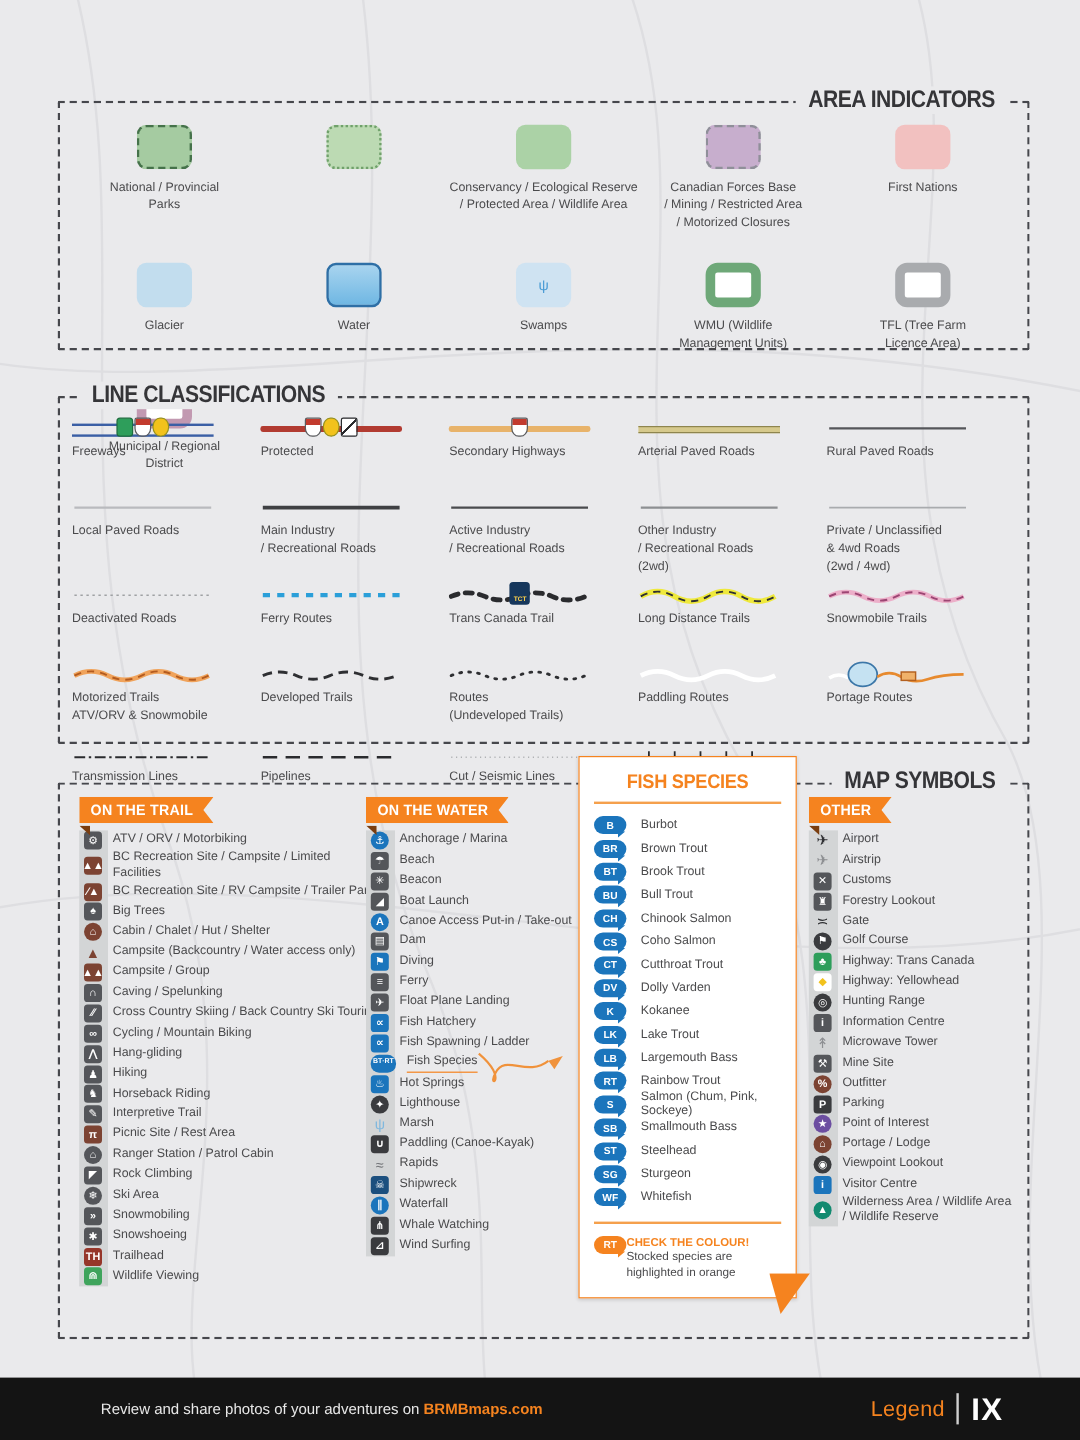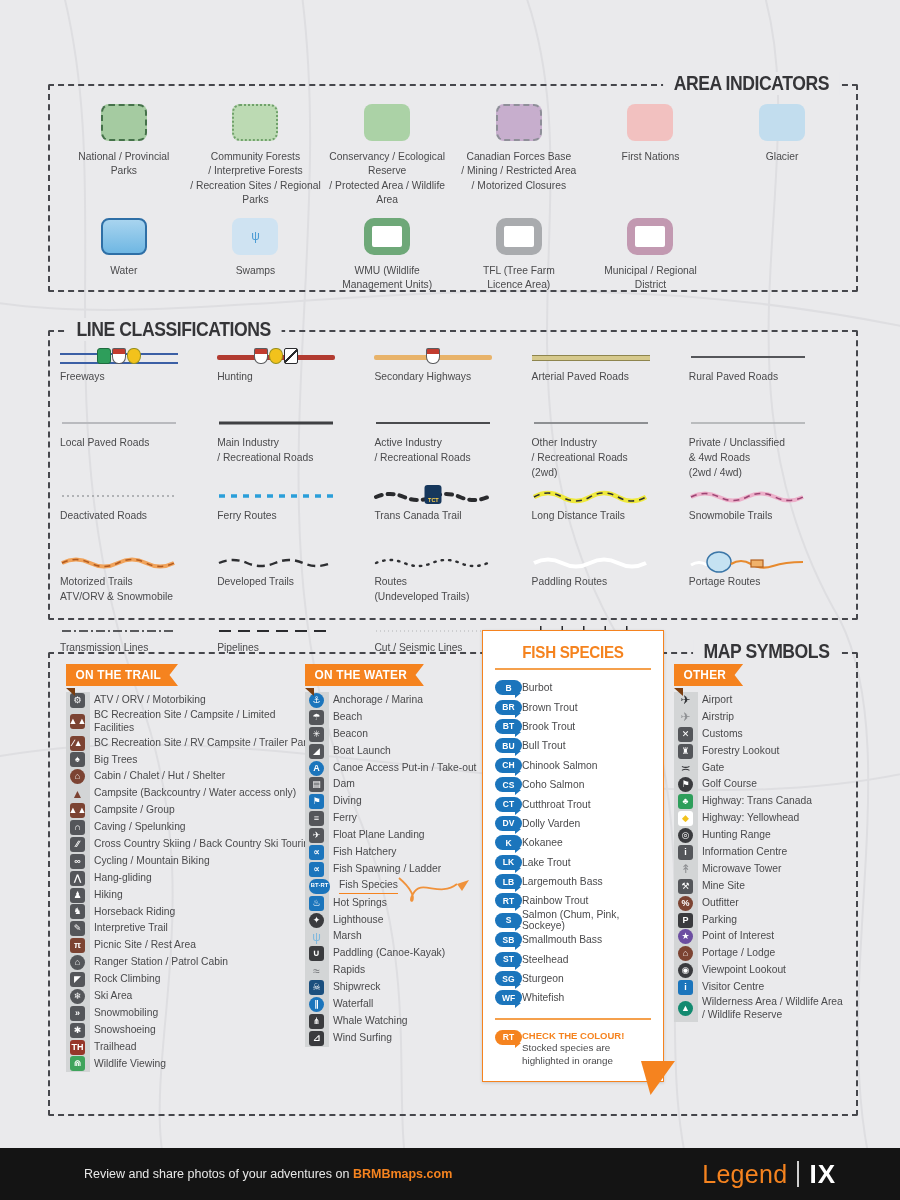--- a/index.html
+++ b/index.html
@@ -11,21 +11,21 @@
   
   .box{position:absolute;border:2px dashed #46474C;border-radius:2px;}
   .box-title{position:absolute;top:-14px;margin:0;background:#EAEAEC;padding:0 12px;
     font-size:20px;font-weight:800;color:#353538;letter-spacing:-.5px;white-space:nowrap;
     transform:scaleX(.88);}
   .t-right{right:16px;transform-origin:right center;}
   .t-left{left:16px;transform-origin:left center;}
 
   
   #area{left:48px;top:84px;width:806px;height:204px;}
-  .area-grid{display:grid;grid-template-columns:repeat(6,1fr);padding:18px 8px 4px;row-gap:10px;}
+  .area-grid{display:grid;grid-template-columns:repeat(5,1fr);padding:18px 8px 4px;row-gap:26px;}
   .area-cell{display:flex;flex-direction:column;align-items:center;}
   .area-label{margin-top:9px;font-size:10.3px;line-height:1.4;text-align:center;white-space:pre-line;color:#4A4A4C;}
   .sw{width:46px;height:37px;border-radius:8px;box-sizing:border-box;display:flex;align-items:center;justify-content:center;}
   .sw-parks{background:#A5CBA1;border:2px dashed #45724A;}
   .sw-community{background:#BCDAB3;border:2px dotted #70A16B;}
   .sw-conservancy{background:#ABD2A6;}
   .sw-forces{background:#C7AECD;border:2px dashed #8F8F99;}
   .sw-city{background:#EDD6DA;}
   .sw-fn{background:#F2C1C0;}
   .sw-glacier{background:#C2DDEE;}
@@ -79,37 +79,37 @@
   #fish-card{position:absolute;left:432px;top:-24px;width:182px;background:#FFFFFF;
     border:1.5px solid #F5831F;box-shadow:0 1px 3px rgba(0,0,0,.15);padding:10px 12px 14px;box-sizing:border-box;z-index:3;}
   .fish-title{margin:2px 0 6px;text-align:center;color:#F5831F;font-size:16.5px;font-weight:800;letter-spacing:-.3px;transform:scaleX(.92);}
   .fish-rule{height:2px;background:#F5A04C;margin:0 0 8px;}
   .fish-list{list-style:none;margin:0;padding:0;}
   .fish-row{display:flex;align-items:center;height:19.4px;}
   .fs-badge{position:relative;flex:0 0 27px;width:27px;height:15px;background:#1B75BC;border-radius:8px;
     color:#fff;font-size:8.5px;font-weight:bold;display:flex;align-items:center;justify-content:center;}
   .fs-badge::after{content:"";position:absolute;right:1px;bottom:-3px;border-style:solid;
     border-width:5px 6px 0 0;border-color:#1B75BC transparent transparent transparent;}
-  .fs-name{font-size:10.3px;color:#4A4A4C;}
+  .fs-name{margin-left:12px;font-size:10.3px;color:#4A4A4C;}
   .fish-note{margin-top:10px;border-top:2px solid #F5A04C;padding-top:10px;display:flex;align-items:flex-start;}
   .fs-orange{background:#F5831F;}
   .fs-orange::after{border-color:#F5831F transparent transparent transparent;}
   .note-title{color:#F5831F;font-weight:bold;font-size:9.5px;}
   .note-text{font-size:9.8px;line-height:1.35;white-space:pre-line;color:#4A4A4C;}
   .card-fold{position:absolute;right:-12px;bottom:-14px;width:34px;height:34px;background:#F5831F;
     clip-path:polygon(0 0,100% 0,28% 100%);}
   .fish-arrow{position:absolute;left:345px;top:210px;z-index:4;}
 
   
   #footer{position:absolute;left:0;bottom:0;width:900px;height:52px;background:#141414;
     display:flex;align-items:center;}
   .foot-left{margin-left:84px;font-size:12.5px;color:#E8E8E8;}
   .foot-link{color:#F5831F;font-weight:bold;}
   .foot-right{margin-left:auto;margin-right:64px;display:flex;align-items:center;}
-  .foot-page-label{color:#F5831F;font-size:25px;letter-spacing:.3px;}
+  .foot-page-label{color:#F5831F;font-size:18px;letter-spacing:.3px;}
   .foot-sep{width:2px;height:26px;background:#CFCFCF;margin:0 10px;}
   .foot-page-num{color:#FFFFFF;font-size:26px;font-weight:800;letter-spacing:1px;}
 </style>
 </head>
 <body>
 
 <svg class="topo" width="900" height="1200">
   <g fill="none" stroke="#DEDEE1" stroke-width="2">
     <path d="M60,-20 C 120,200 40,420 140,700 C 220,920 120,1100 180,1210"></path>
     <path d="M300,-20 C 340,260 240,540 360,820 C 430,990 380,1140 420,1210"></path>
@@ -125,23 +125,20 @@
   <section class="box" id="area">
     <h2 class="box-title t-right">AREA INDICATORS</h2>
     <div class="area-grid">
       <div class="area-cell">
         <div class="sw sw-parks"></div>
         <div class="area-label">National / Provincial
 Parks</div>
       </div>
       <div class="area-cell">
         <div class="sw sw-community"></div>
-        <div class="area-label">Community Forests
-/ Interpretive Forests
-/ Recreation Sites / Regional Parks</div>
       </div>
       <div class="area-cell">
         <div class="sw sw-conservancy"></div>
         <div class="area-label">Conservancy / Ecological Reserve
 / Protected Area / Wildlife Area</div>
       </div>
       <div class="area-cell">
         <div class="sw sw-forces"></div>
         <div class="area-label">Canadian Forces Base
 / Mining / Restricted Area
@@ -201,21 +198,21 @@
 
       <div class="lcell">
         <div class="lsw">
           <div class="hw-line"></div>
           <span class="shields">
               <span class="shield s-prov"></span>
               <span class="shield s-yellow"></span>
               <span class="shield s-coq"></span>
             </span>
         </div>
-        <div class="llabel">Hunting</div>
+        <div class="llabel">Protected</div>
       </div>
 
       <div class="lcell">
         <div class="lsw">
           <div class="sec-line"></div>
           <span class="shields">
               <span class="shield s-prov"></span>
             </span>
         </div>
         <div class="llabel">Secondary Highways</div>

